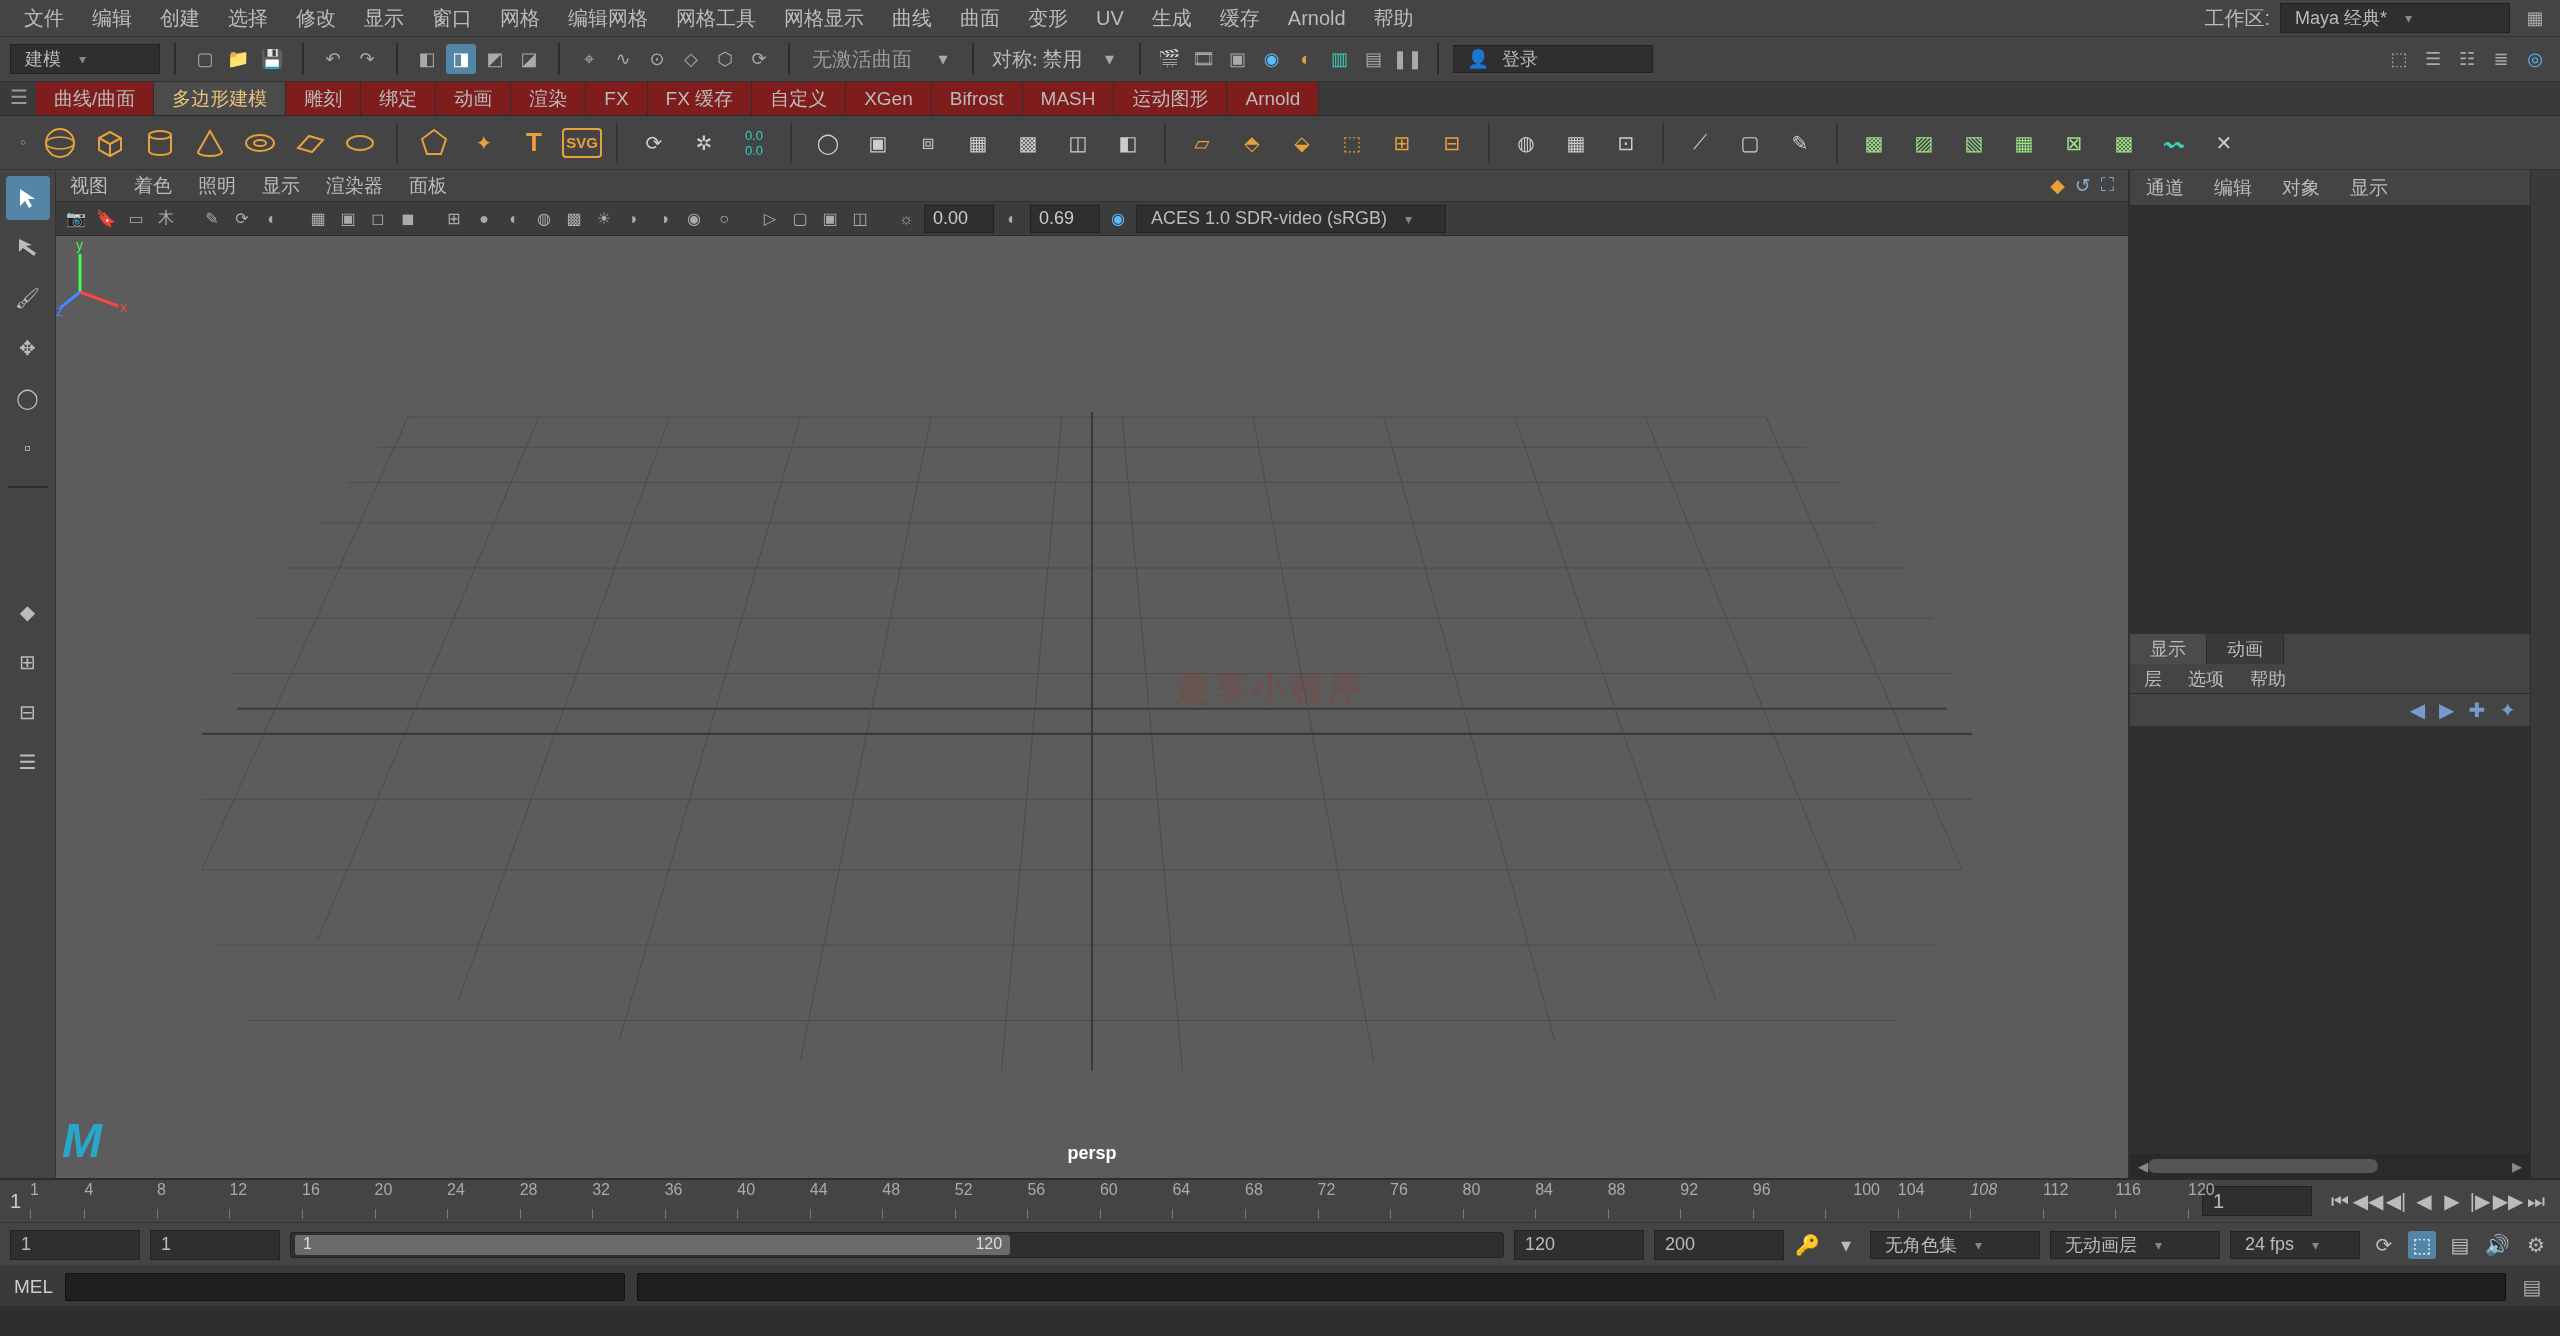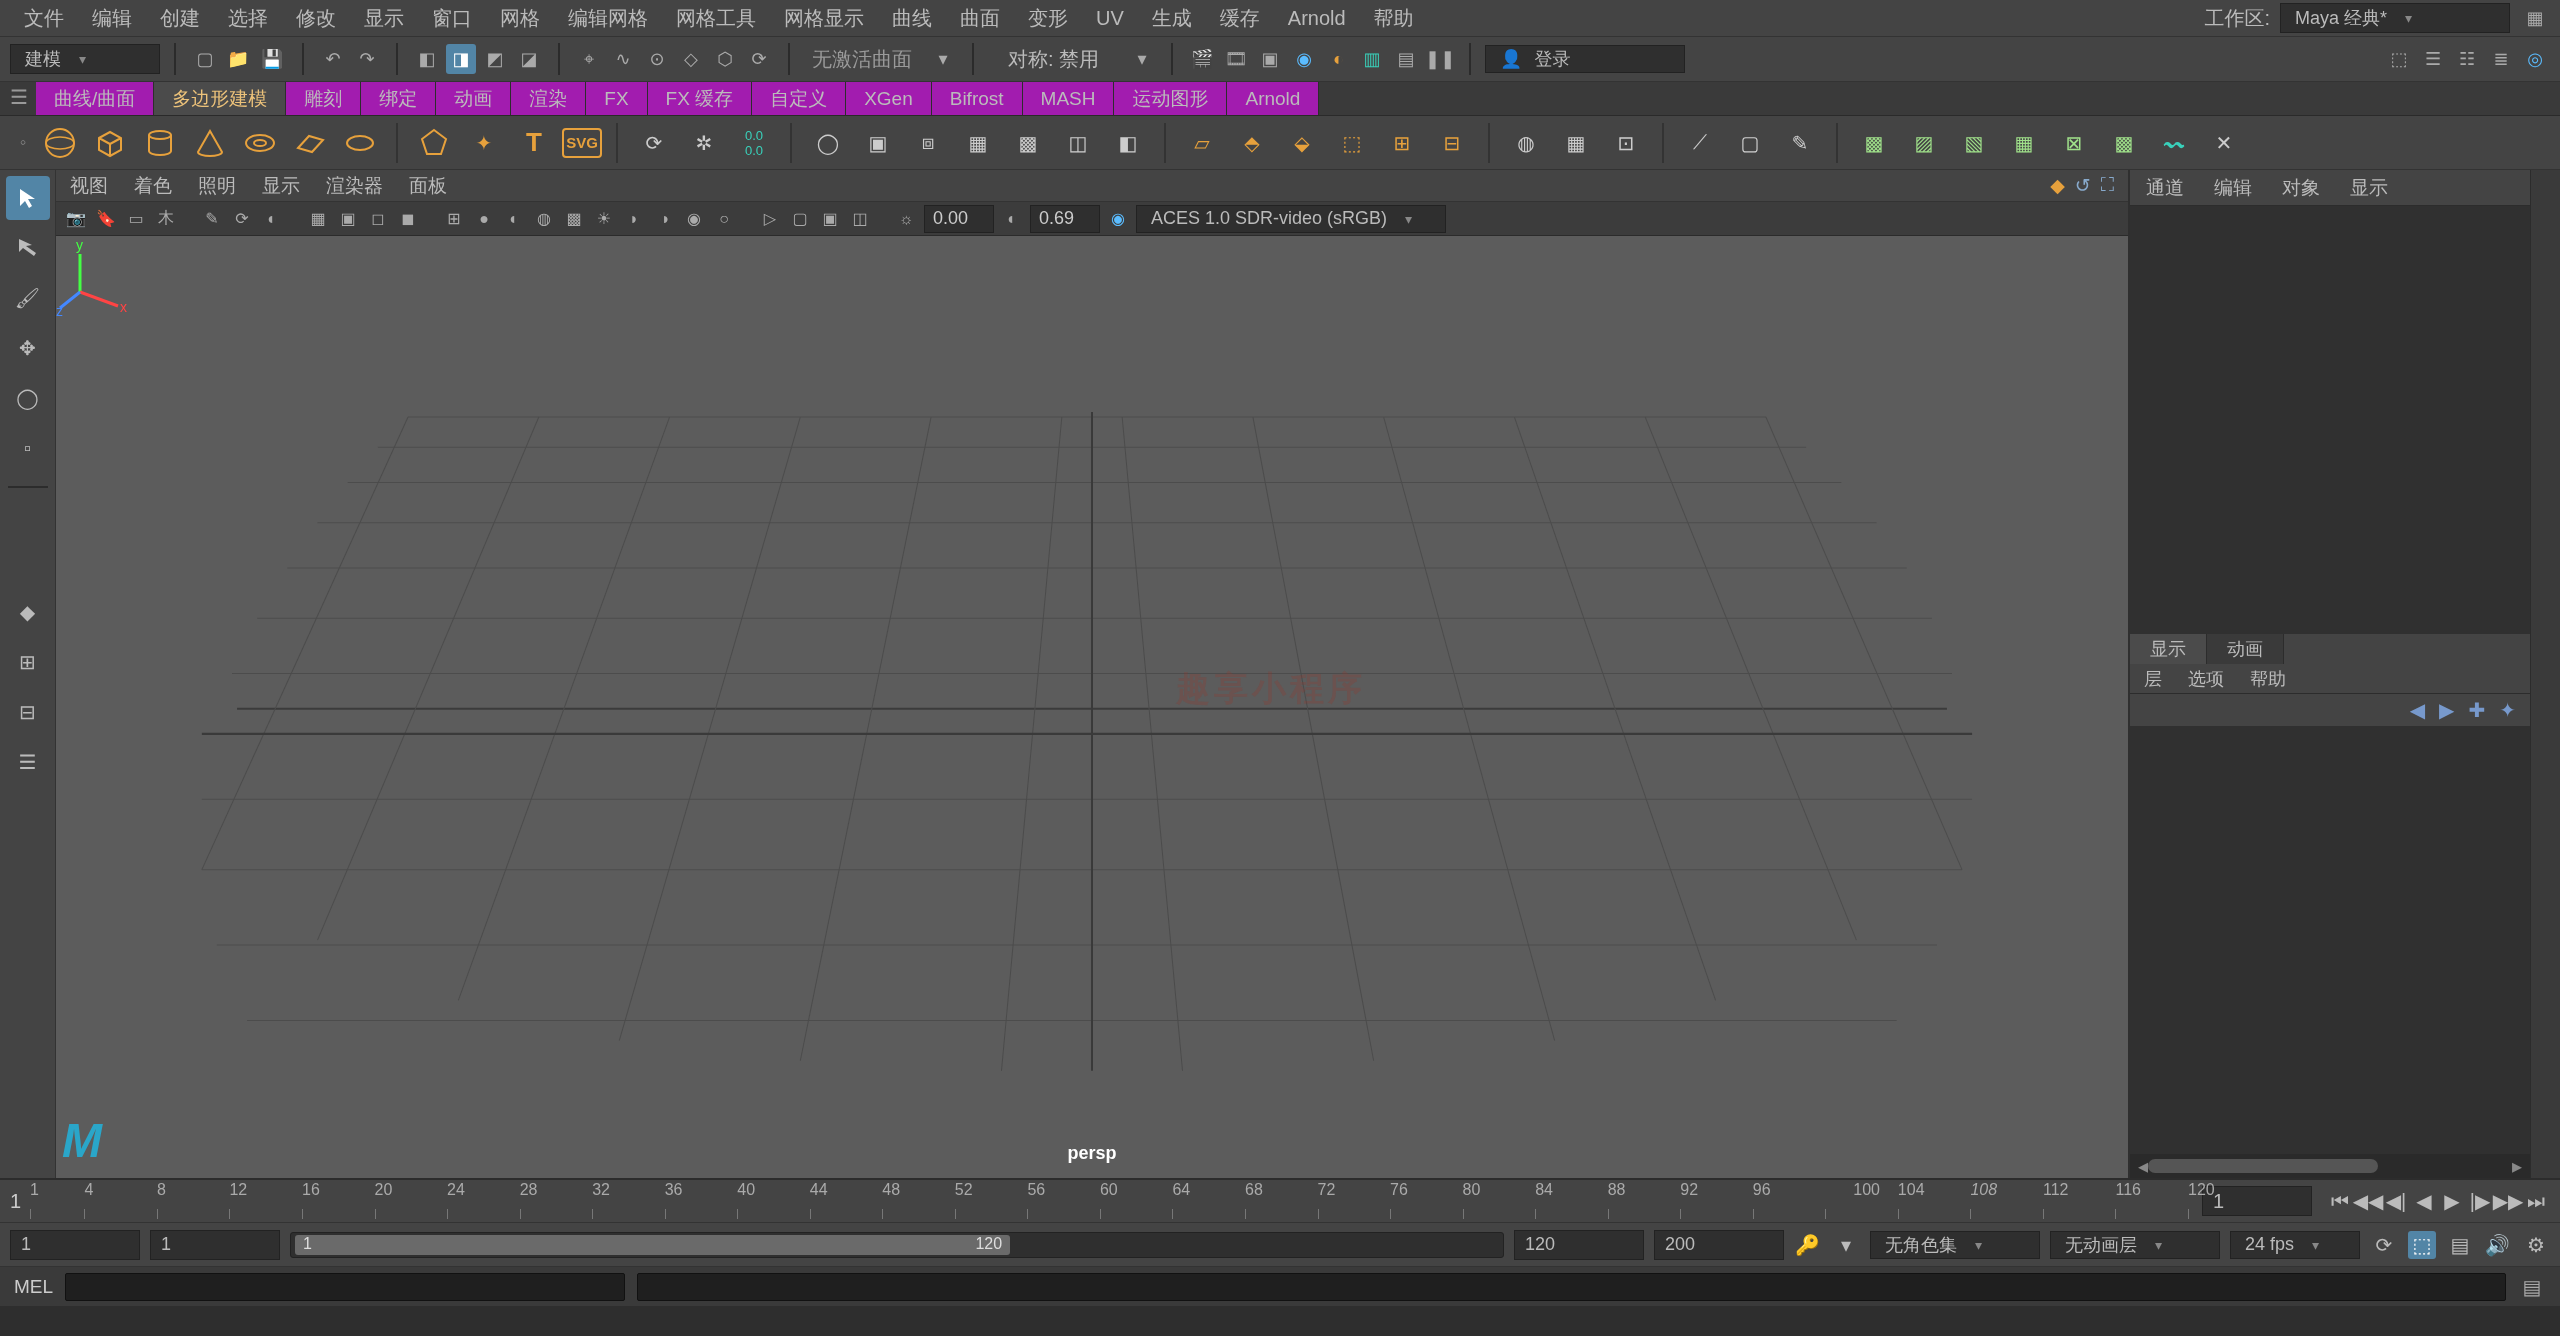--- a/index.html
+++ b/index.html
@@ -16,21 +16,21 @@
 
   
   #statusline { height:46px; background:#444; border-top:1px solid #333; border-bottom:1px solid #333; display:flex; align-items:center; padding:0 10px; gap:8px; }
   .ic { width:30px; height:30px; display:flex; align-items:center; justify-content:center; color:#aaa; font-size:18px; border-radius:3px;}
   .tog.on{background:#5285a6; color:#fff;}
   #statusline .group{display:flex;align-items:center;gap:4px;}
   .numbox{background:#2f2f2f;border:1px solid #222;height:28px;width:70px;display:flex;align-items:center;padding:0 8px;font-size:18px;color:#ccc;}
 
   
   #shelftabs { height:34px; background:#3a3a3a; display:flex; align-items:stretch; padding-left:36px; font-size:19px; border-bottom:1px solid #2a2a2a;}
-  #shelftabs .tab{padding:4px 18px; display:flex;align-items:center; background:#a21caf; border-right:1px solid #2d2d2d;}
+  #shelftabs .tab{padding:4px 18px; display:flex;align-items:center; background:#7f1d1d; border-right:1px solid #2d2d2d;}
   #shelftabs .tab.active{background:#4b4b4b;color:#ecc27a;}
   .shelf-menu-btn{position:absolute; left:6px; width:26px; height:30px; display:flex;align-items:center;justify-content:center;color:#999;}
 
   
   #shelficons{height:54px;background:#444;display:flex;align-items:center;padding-left:38px;gap:6px;border-bottom:1px solid #333;}
   .si{width:44px;height:44px;display:flex;align-items:center;justify-content:center;border-radius:4px;}
   .si.amber{color:#e7a13c;} .si.gray{color:#ccc;} .si.teal{color:#39d0ba;} .si.check{color:#9fe08a;}
   .vsep{width:2px;height:40px;background:#333;margin:0 8px;}
 
   
@@ -151,21 +151,21 @@
     <div class="ic">∿</div>
     <div class="ic">⊙</div>
     <div class="ic">◇</div>
     <div class="ic">⬡</div>
     <div class="ic">⟳</div>
   </div>
   <div class="sep"></div>
   <span style="color:#999;margin:0 8px;">无激活曲面</span>
   <div class="ic">▾</div>
   <div class="sep"></div>
-  <span style="color:#bbb;margin:0 20px;">对称: 禁用</span>
+  <span style="color:#bbb;margin:0 4px;font-family:Liberation Serif, serif;">对称: 禁用</span>
   <div class="ic">▾</div>
   <div class="sep"></div>
   <div class="group">
     <div class="ic">🎬</div>
     <div class="ic">🎞</div>
     <div class="ic">▣</div>
     <div class="ic" style="color:#5bbcff">◉</div>
     <div class="ic" style="color:#e7a13c">◐</div>
     <div class="ic" style="color:#39d0ba">▥</div>
     <div class="ic">▤</div>

